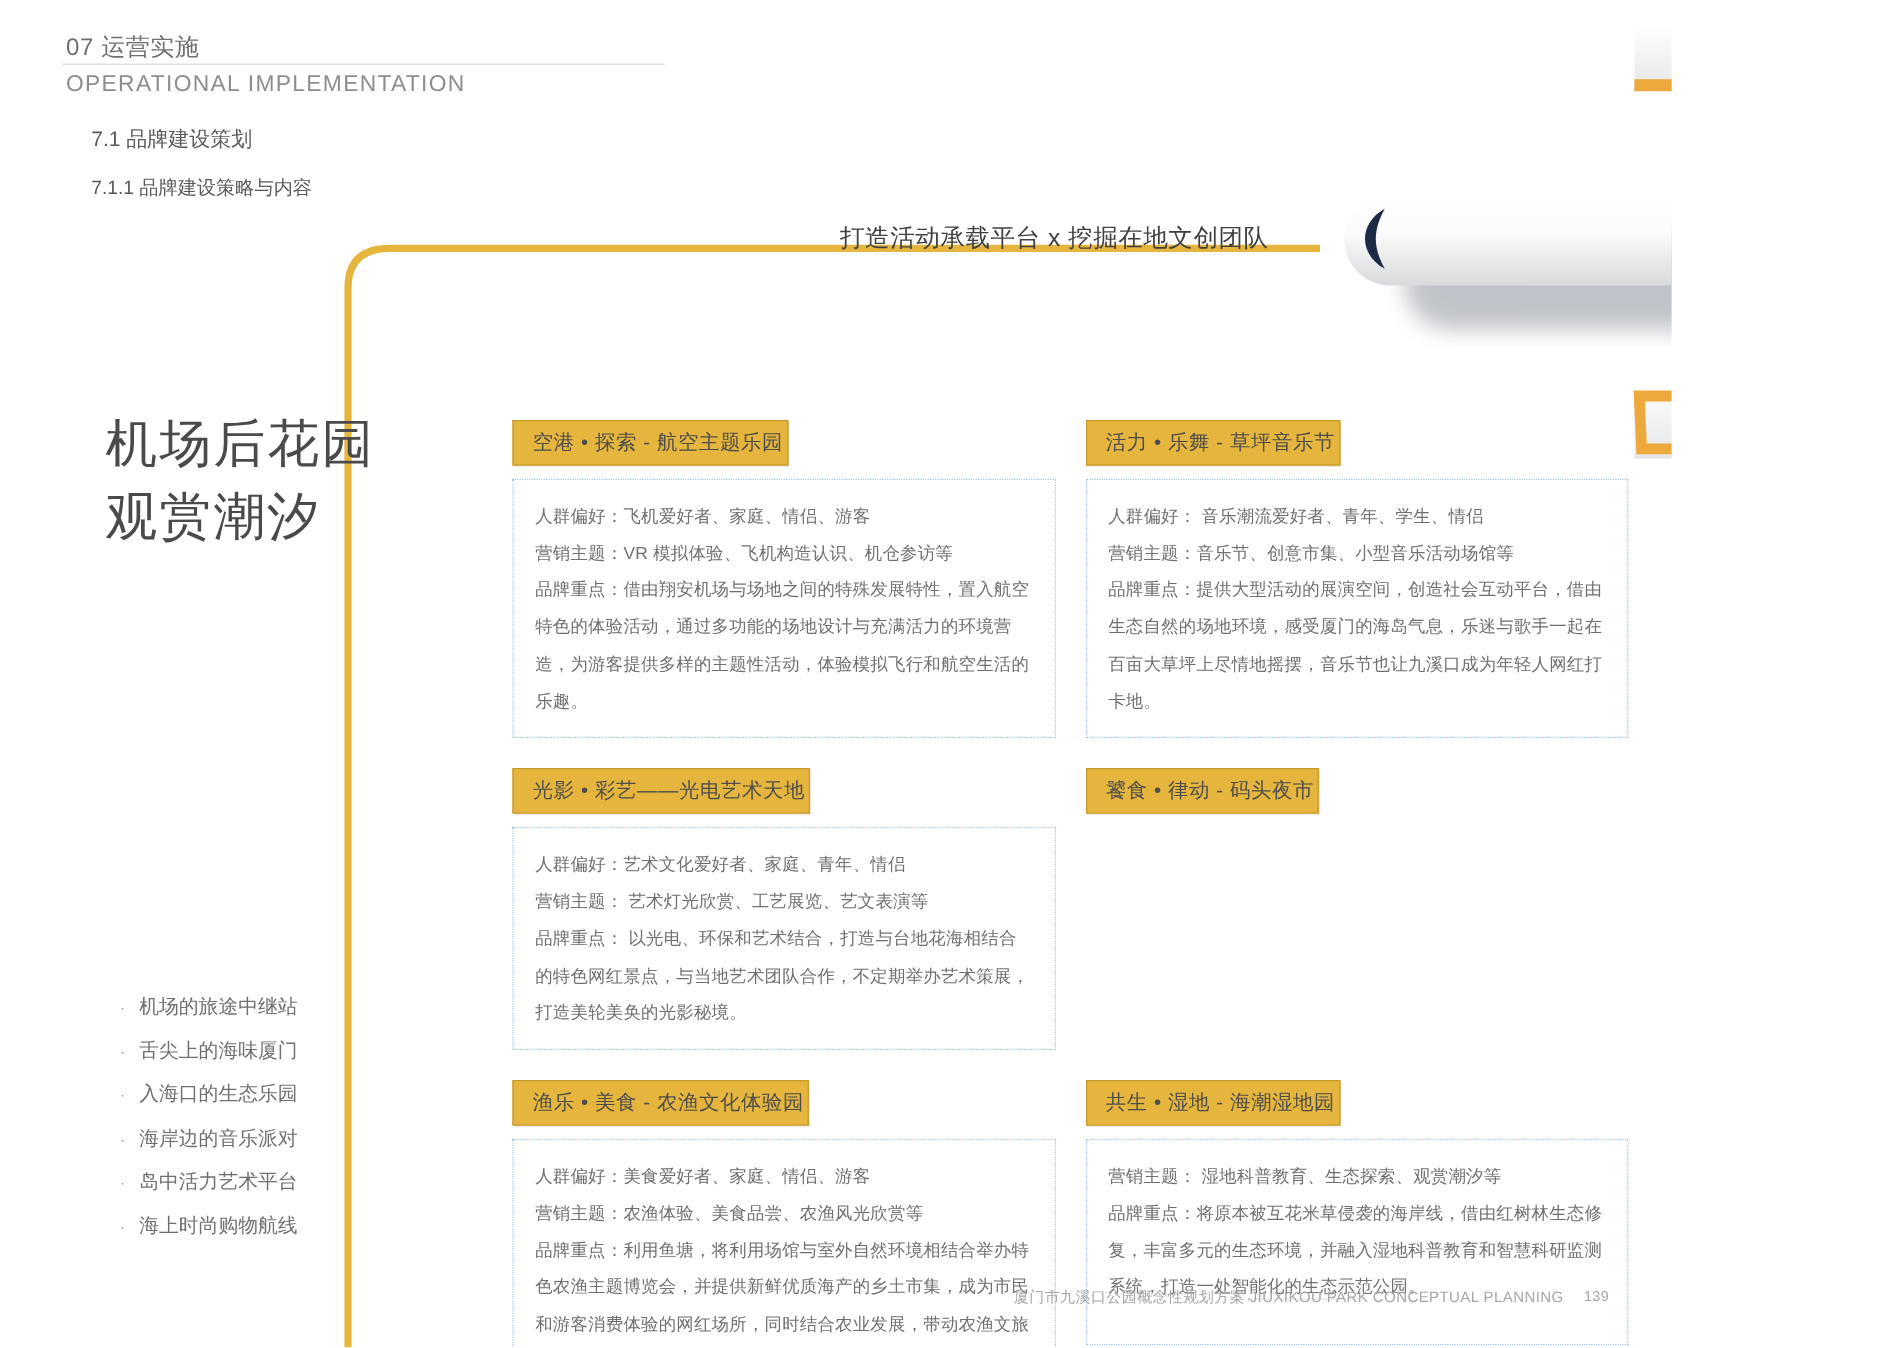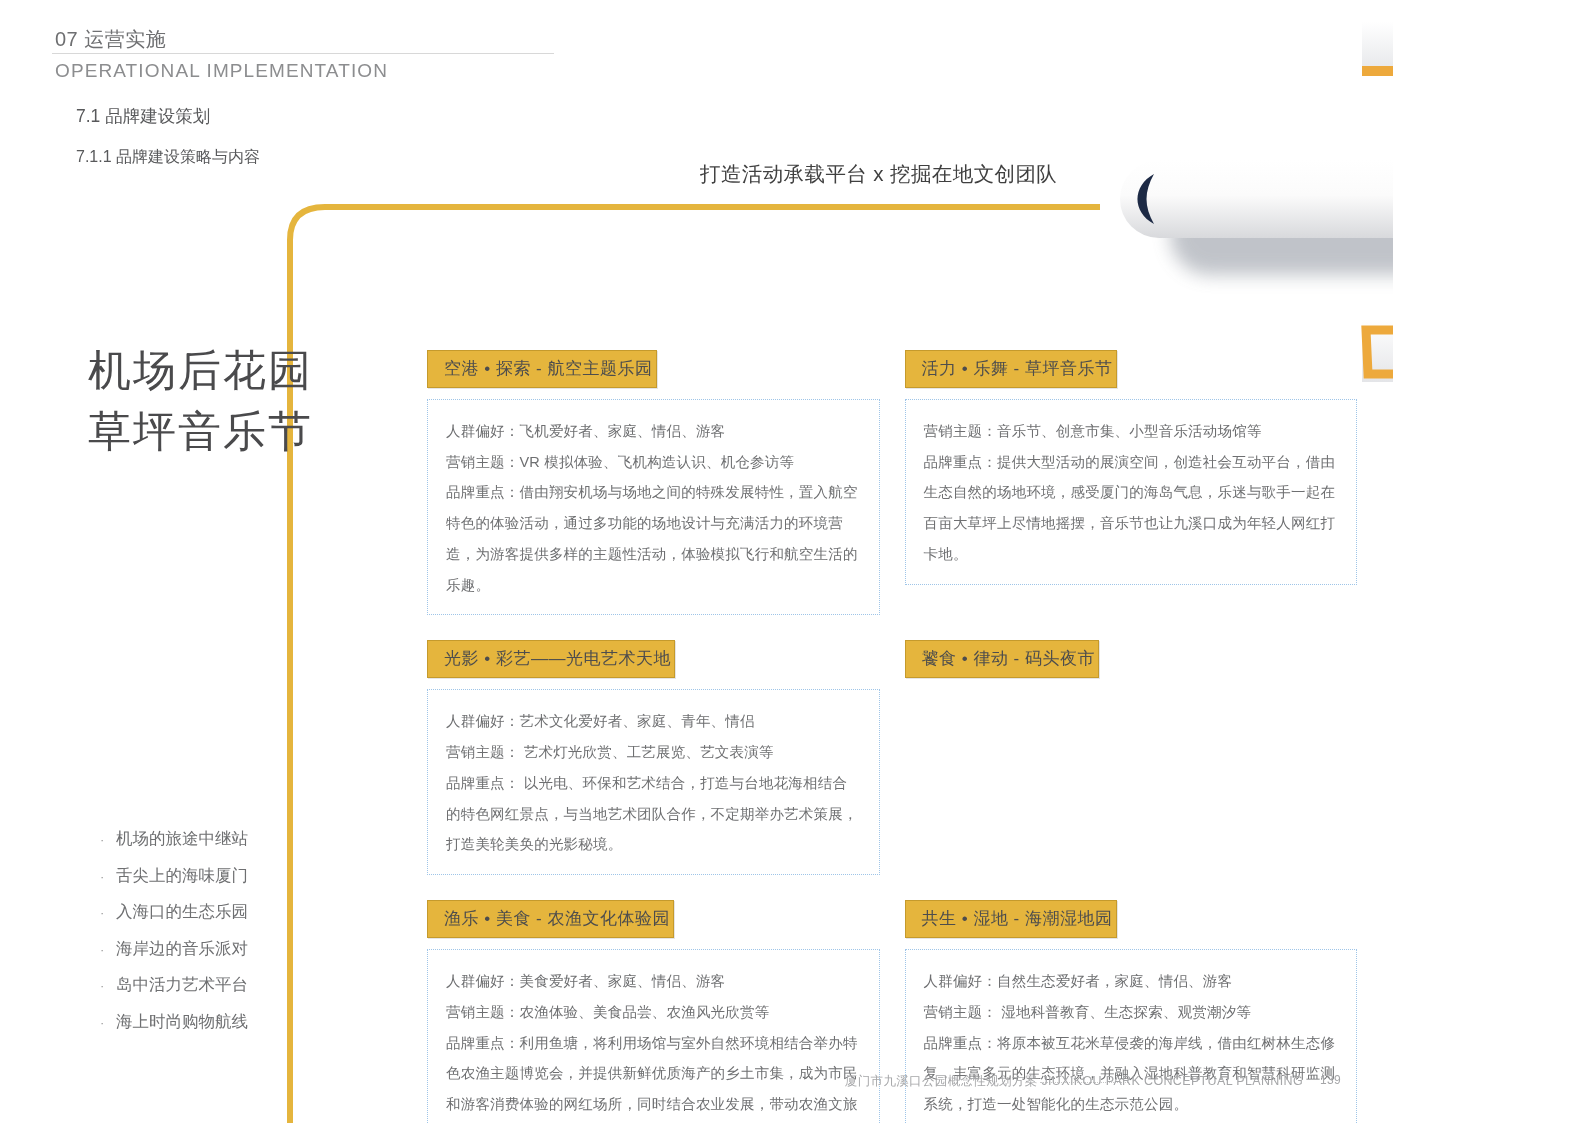--- a/index.html
+++ b/index.html
@@ -70,21 +70,21 @@
     top: 195px;
     width: 820px;
     height: 930px;
     pointer-events: none;
   }
 
   
   .tagline {
     position: absolute;
     left: 700px;
-    top: 160px;
+    top: 184px;
     font-size: 20.5px;
     color: #404040;
     white-space: nowrap;
     letter-spacing: 0.4px;
   }
 
   
   .plane-wrap {
     position: absolute;
     left: 1100px;
@@ -271,21 +271,21 @@
     <g>
       <rect x="370" y="248" width="130" height="210" fill="url(#wingG)"></rect>
       <rect x="398" y="286" width="40" height="16" fill="#ffffff"></rect>
       <rect x="398" y="332" width="40" height="16" fill="#ffffff"></rect>
       <rect x="398" y="378" width="40" height="16" fill="#ffffff"></rect>
     </g>
   </svg>
 
   <div class="big-title">
     <div>机场后花园</div>
-    <div>草坪音乐节</div>
+    <div>观赏潮汐</div>
   </div>
 
   <div class="bullets">
     <div class="bullet">
       <span class="dot">·</span>
       <span>机场的旅途中继站</span>
     </div>
     <div class="bullet">
       <span class="dot">·</span>
       <span>舌尖上的海味厦门</span>
@@ -315,20 +315,21 @@
         <div class="card-tag">空港 • 探索 - 航空主题乐园</div>
         <div class="card-body">
           <p class="card-line">人群偏好：飞机爱好者、家庭、情侣、游客</p>
           <p class="card-line">营销主题：VR 模拟体验、飞机构造认识、机仓参访等</p>
           <p class="card-line">品牌重点：借由翔安机场与场地之间的特殊发展特性，置入航空特色的体验活动，通过多功能的场地设计与充满活力的环境营造，为游客提供多样的主题性活动，体验模拟飞行和航空生活的乐趣。</p>
         </div>
       </div>
       <div class="card">
         <div class="card-tag">活力 • 乐舞 - 草坪音乐节</div>
         <div class="card-body">
+          <p class="card-line">人群偏好： 音乐潮流爱好者、青年、学生、情侣</p>
           <p class="card-line">营销主题：音乐节、创意市集、小型音乐活动场馆等</p>
           <p class="card-line">品牌重点：提供大型活动的展演空间，创造社会互动平台，借由生态自然的场地环境，感受厦门的海岛气息，乐迷与歌手一起在百亩大草坪上尽情地摇摆，音乐节也让九溪口成为年轻人网红打卡地。</p>
         </div>
       </div>
     </div>
 
     <div class="grid-row">
       <div class="card">
         <div class="card-tag">光影 • 彩艺——光电艺术天地</div>
         <div class="card-body">
@@ -347,21 +348,20 @@
         <div class="card-tag">渔乐 • 美食 - 农渔文化体验园</div>
         <div class="card-body">
           <p class="card-line">人群偏好：美食爱好者、家庭、情侣、游客</p>
           <p class="card-line">营销主题：农渔体验、美食品尝、农渔风光欣赏等</p>
           <p class="card-line">品牌重点：利用鱼塘，将利用场馆与室外自然环境相结合举办特色农渔主题博览会，并提供新鲜优质海产的乡土市集，成为市民和游客消费体验的网红场所，同时结合农业发展，带动农渔文旅产业链。</p>
         </div>
       </div>
       <div class="card">
         <div class="card-tag">共生 • 湿地 - 海潮湿地园</div>
         <div class="card-body">
-          <p class="card-line">人群偏好：自然生态爱好者，家庭、情侣、游客</p>
           <p class="card-line">营销主题： 湿地科普教育、生态探索、观赏潮汐等</p>
           <p class="card-line">品牌重点：将原本被互花米草侵袭的海岸线，借由红树林生态修复，丰富多元的生态环境，并融入湿地科普教育和智慧科研监测系统，打造一处智能化的生态示范公园。</p>
         </div>
       </div>
     </div>
 
   </div>
 
   <div class="footer-dots"></div>
   <div class="footer-text">厦门市九溪口公园概念性规划方案 JIUXIKOU PARK CONCEPTUAL PLANNING</div>

